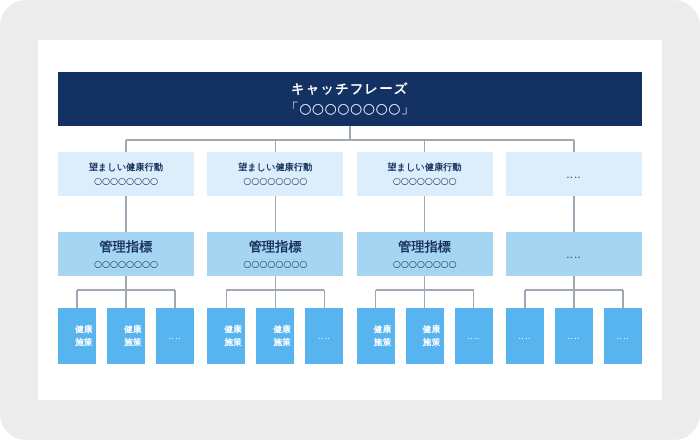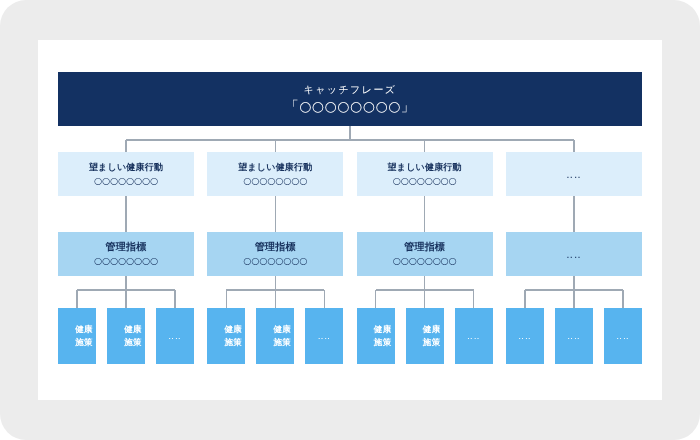--- a/index.html
+++ b/index.html
@@ -52,22 +52,22 @@
     height: 54px;
     background: #133162;
     color: #ffffff;
     display: flex;
     flex-direction: column;
     align-items: center;
     justify-content: center;
     box-sizing: border-box;
   }
   .header-kicker {
-    font-size: 10px;
-    font-weight: normal;
+    font-size: 13px;
+    font-weight: bold;
     letter-spacing: 1.4px;
     line-height: 1.3;
   }
   .header-title {
     font-size: 14px;
     font-weight: normal;
     letter-spacing: 0.5px;
     line-height: 1.35;
     margin-top: 1px;
   }
@@ -118,21 +118,21 @@
     height: 44px;
     background: #a6d5f2;
     color: #16305c;
     display: flex;
     flex-direction: column;
     align-items: center;
     justify-content: center;
     box-sizing: border-box;
   }
   .l3-title {
-    font-size: 10px;
+    font-size: 13px;
     font-weight: bold;
     line-height: 1.45;
     letter-spacing: 0.2px;
   }
   .l3-sub {
     font-size: 9.5px;
     line-height: 1.45;
     letter-spacing: -0.3px;
   }
 

